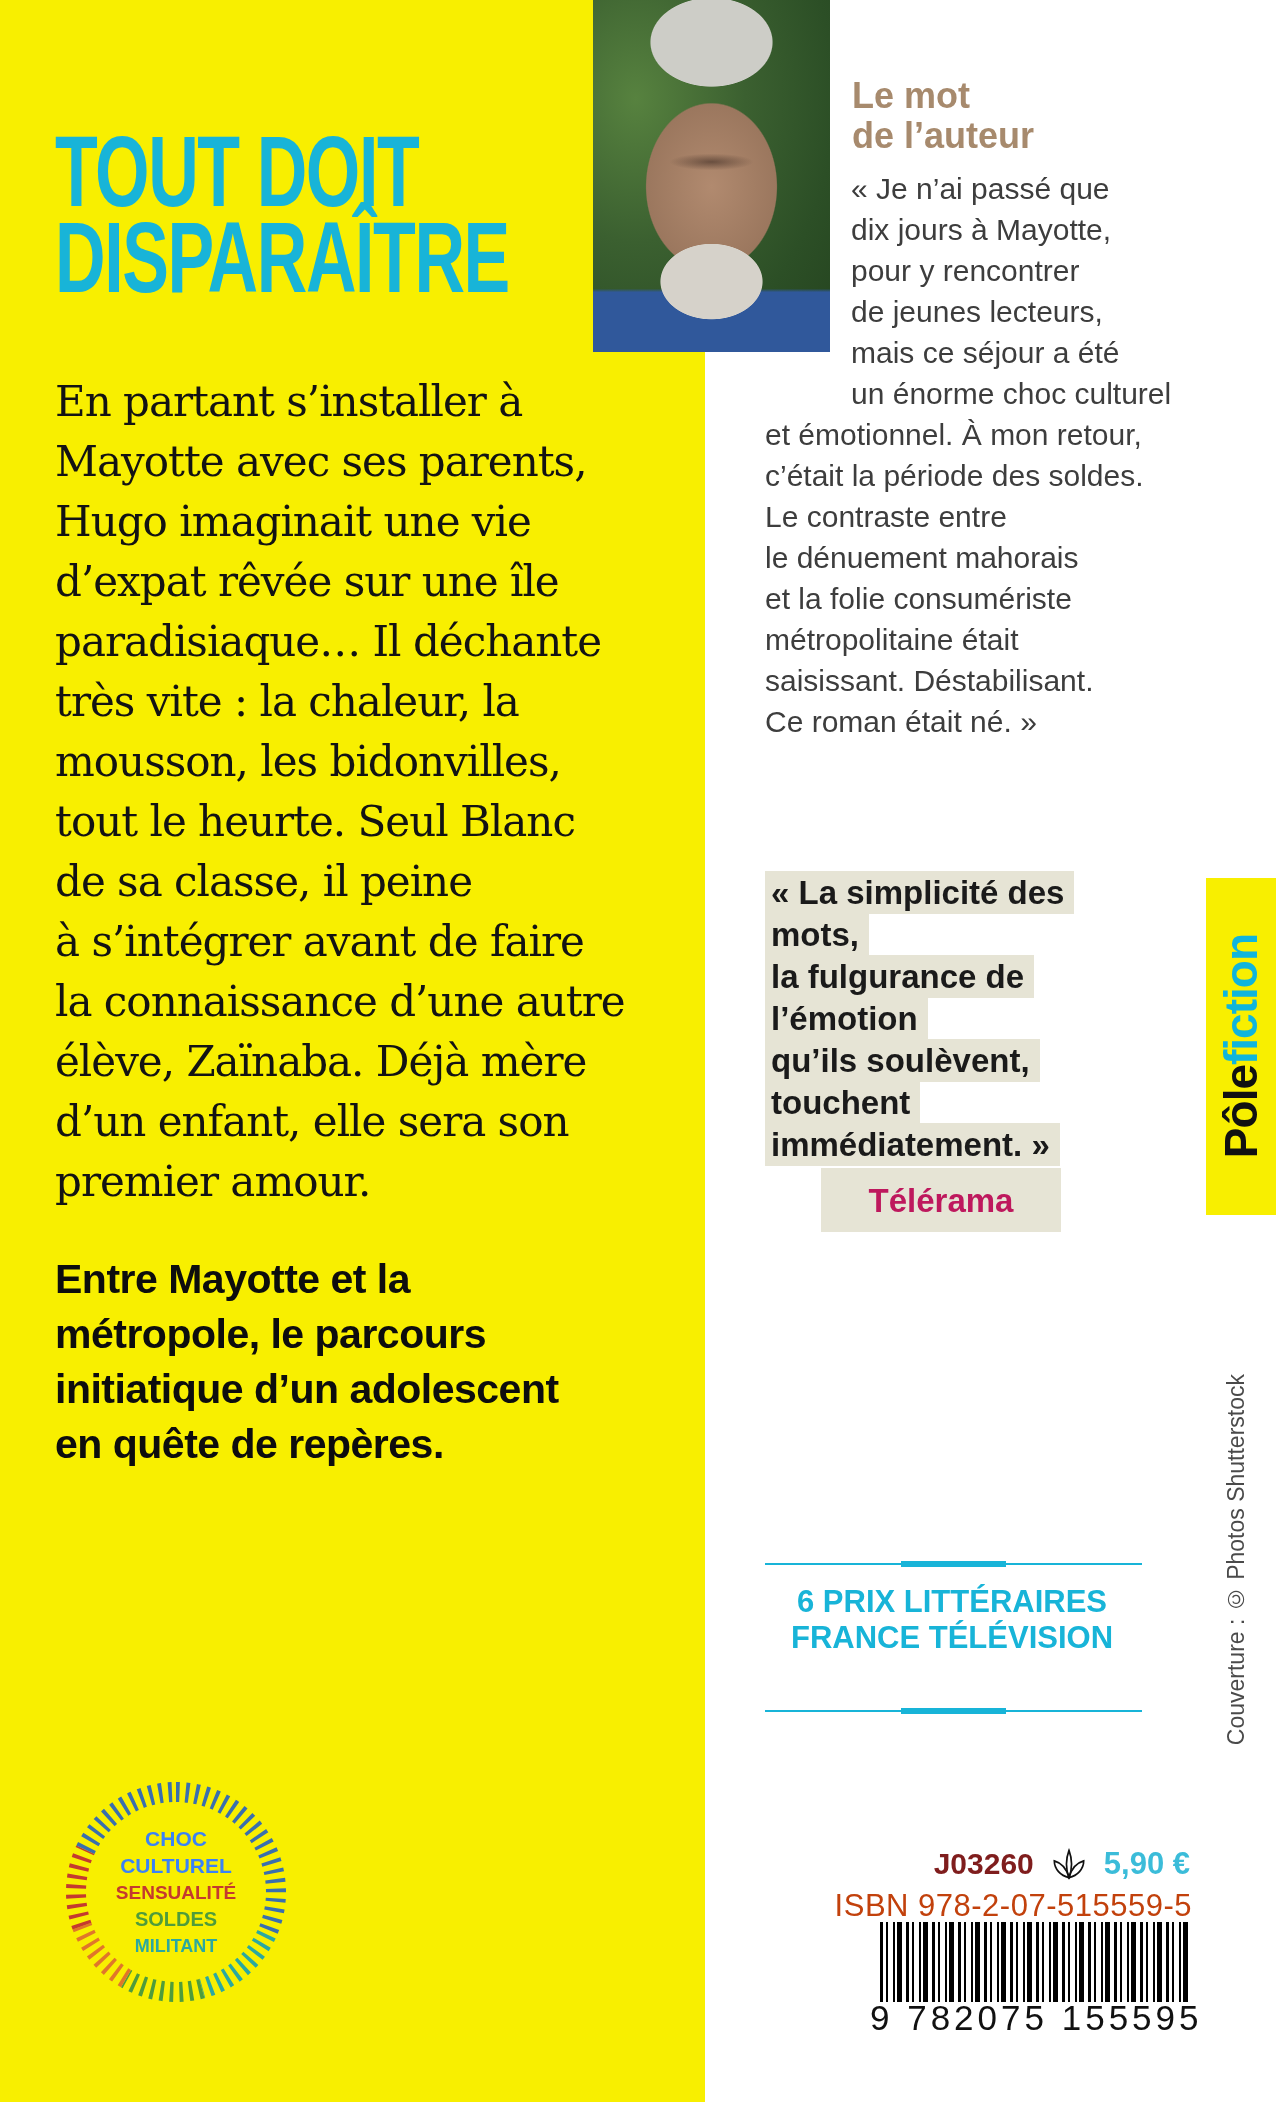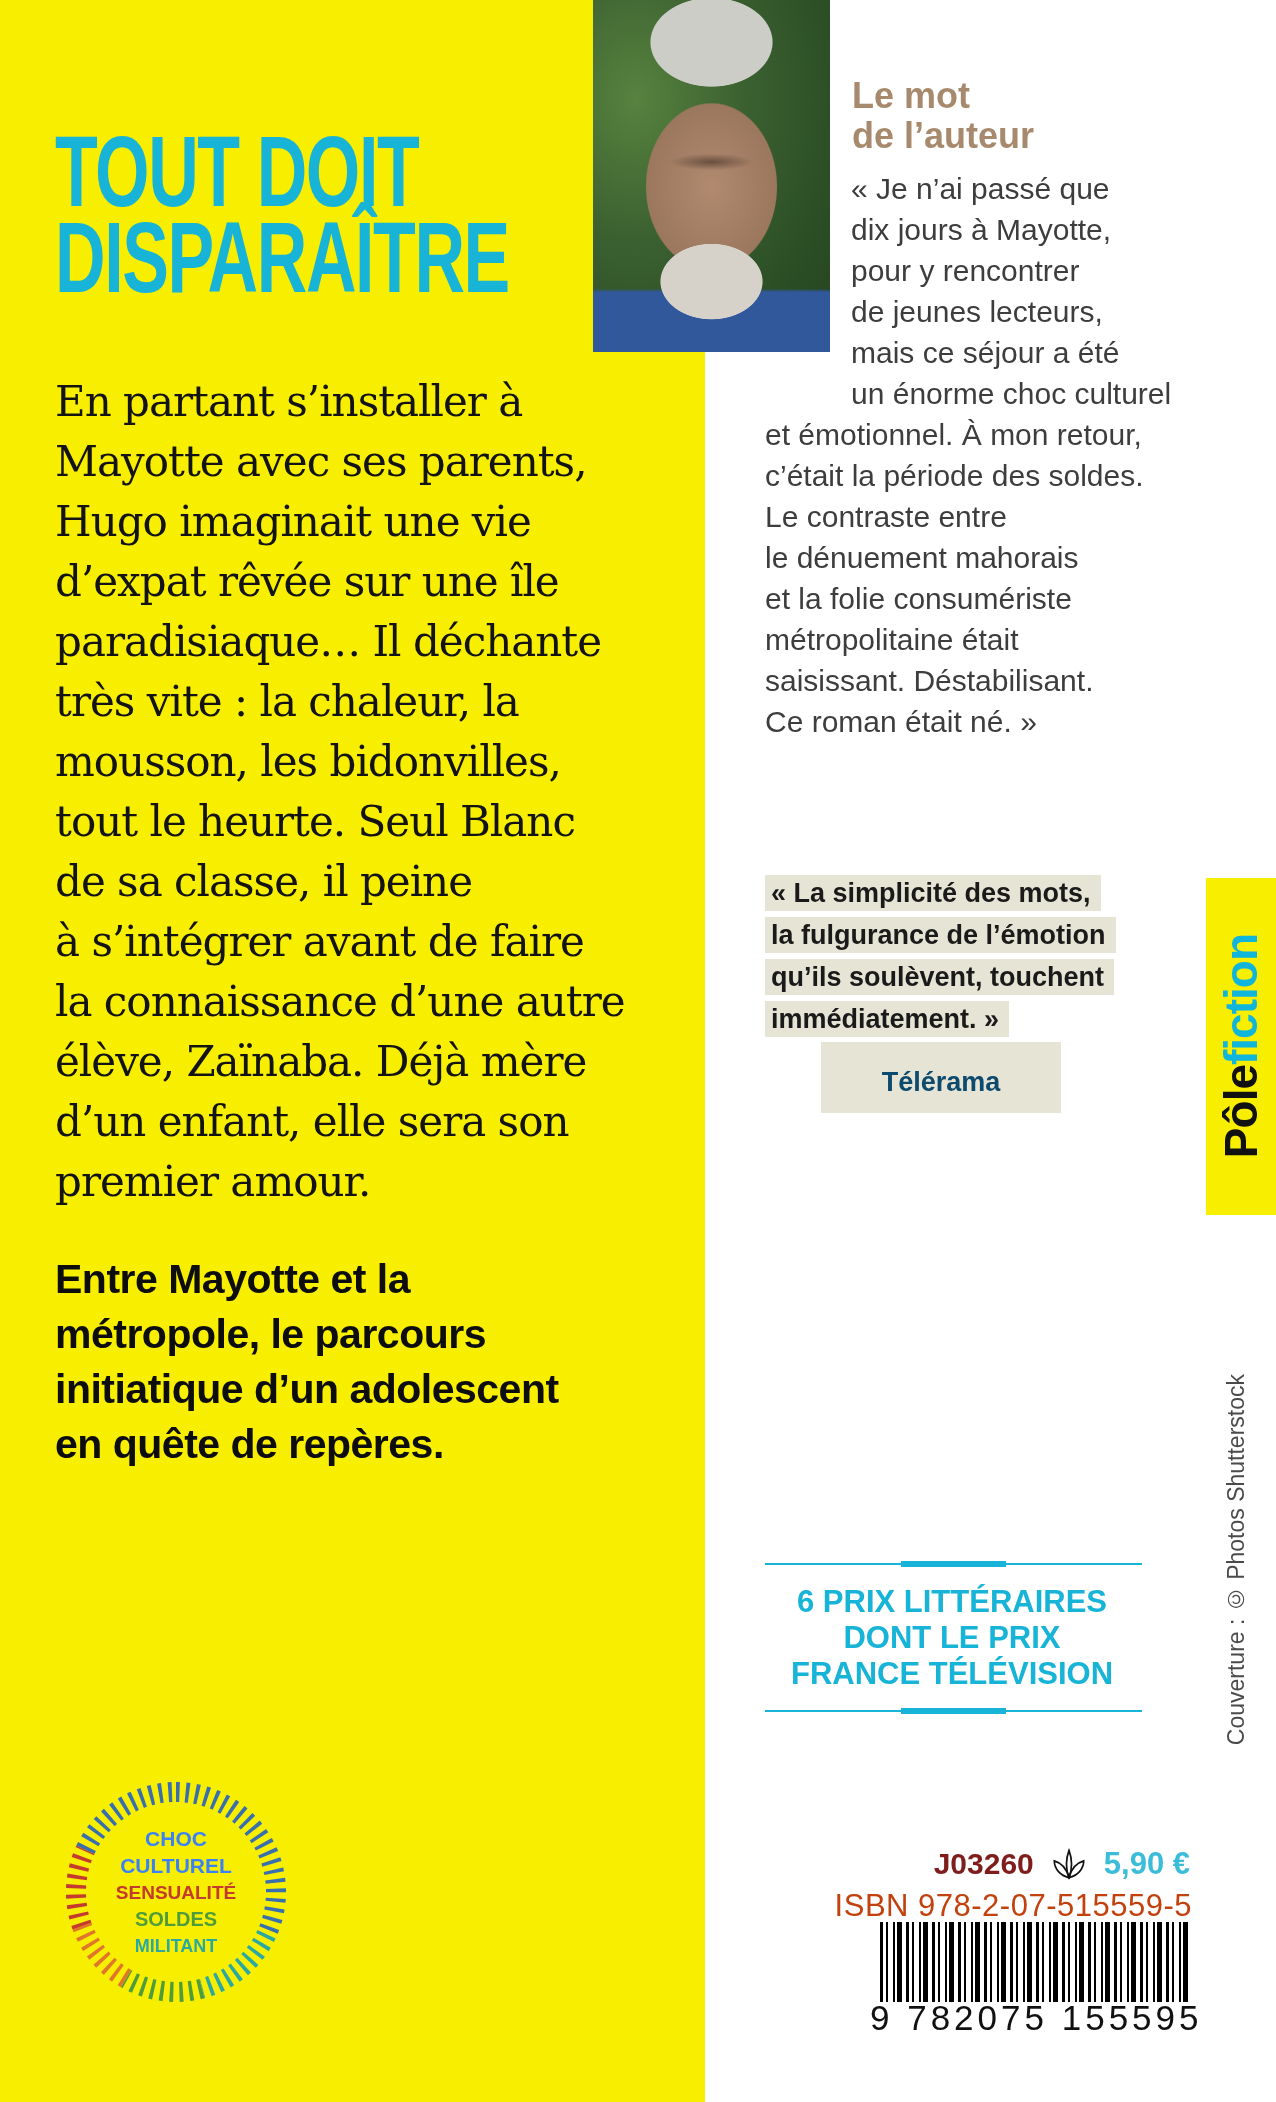--- a/index.html
+++ b/index.html
@@ -28,26 +28,26 @@
       radial-gradient(ellipse at 18% 28%, #57823f, #3b6030 40%, #2c4f26 72%, #24431f);}
 
   
   .note-heading{position:absolute;left:852px;top:76px;color:#a78a6d;font-weight:bold;
                 font-size:36px;line-height:40px;white-space:pre-line;}
   .note-quote{position:absolute;left:765px;top:168px;width:450px;color:#3d3d3d;
               font-weight:300;font-size:30px;line-height:41px;white-space:pre-line;}
   .note-quote .spacer{float:left;width:86px;height:206px;}
 
   
-  .press{position:absolute;left:765px;top:872px;width:360px;font-size:27px;line-height:42px;
+  .press{position:absolute;left:765px;top:872px;width:360px;font-size:33px;line-height:42px;
          font-weight:bold;color:#1a1a1a;}
   .press .hl{background:#e6e4d5;white-space:pre-line;padding:3px 10px 3px 6px;
              -webkit-box-decoration-break:clone;box-decoration-break:clone;}
-  .press .src{display:block;margin-top:2px;background:#e6e4d5;color:#0c4a6e;
-              width:240px;margin-left:56px;text-align:center;padding:19px 0 10px 0;}
+  .press .src{display:block;margin-top:2px;background:#e6e4d5;color:#be185d;
+              width:240px;margin-left:56px;text-align:center;padding:12px 0 10px 0;}
 
   
   .pf{position:absolute;left:1206px;top:878px;width:70px;height:337px;background:#f8ef00;
       display:flex;align-items:center;justify-content:center;}
   .vtext{writing-mode:vertical-rl;transform:rotate(180deg);white-space:nowrap;}
   .pf .vtext{font-weight:bold;font-size:46px;letter-spacing:-1px;}
   .pf .p1{color:#111111;}
   .pf .p2{color:#10b5dc;}
 
   
@@ -146,21 +146,20 @@
 
   <div class="credit">
     <span class="vtext">Couverture : © Photos Shutterstock</span>
   </div>
 
   <div class="award-rule" style="top:1563px;">
       <span class="thick"></span>
     </div>
   <div class="awards">
     <div>6 PRIX LITTÉRAIRES</div>
-    <div>DONT LE PRIX</div>
     <div>FRANCE TÉLÉVISION</div>
   </div>
   <div class="award-rule" style="top:1710px;">
       <span class="thick"></span>
     </div>
 
   <div class="badge">
     <svg viewBox="0 0 232 232">
       <g fill="none" stroke-width="20" stroke-dasharray="3.6 6">
         <path d="M116 16 A100 100 0 0 1 206.6 158.3" stroke="#3a6fad"></path>

